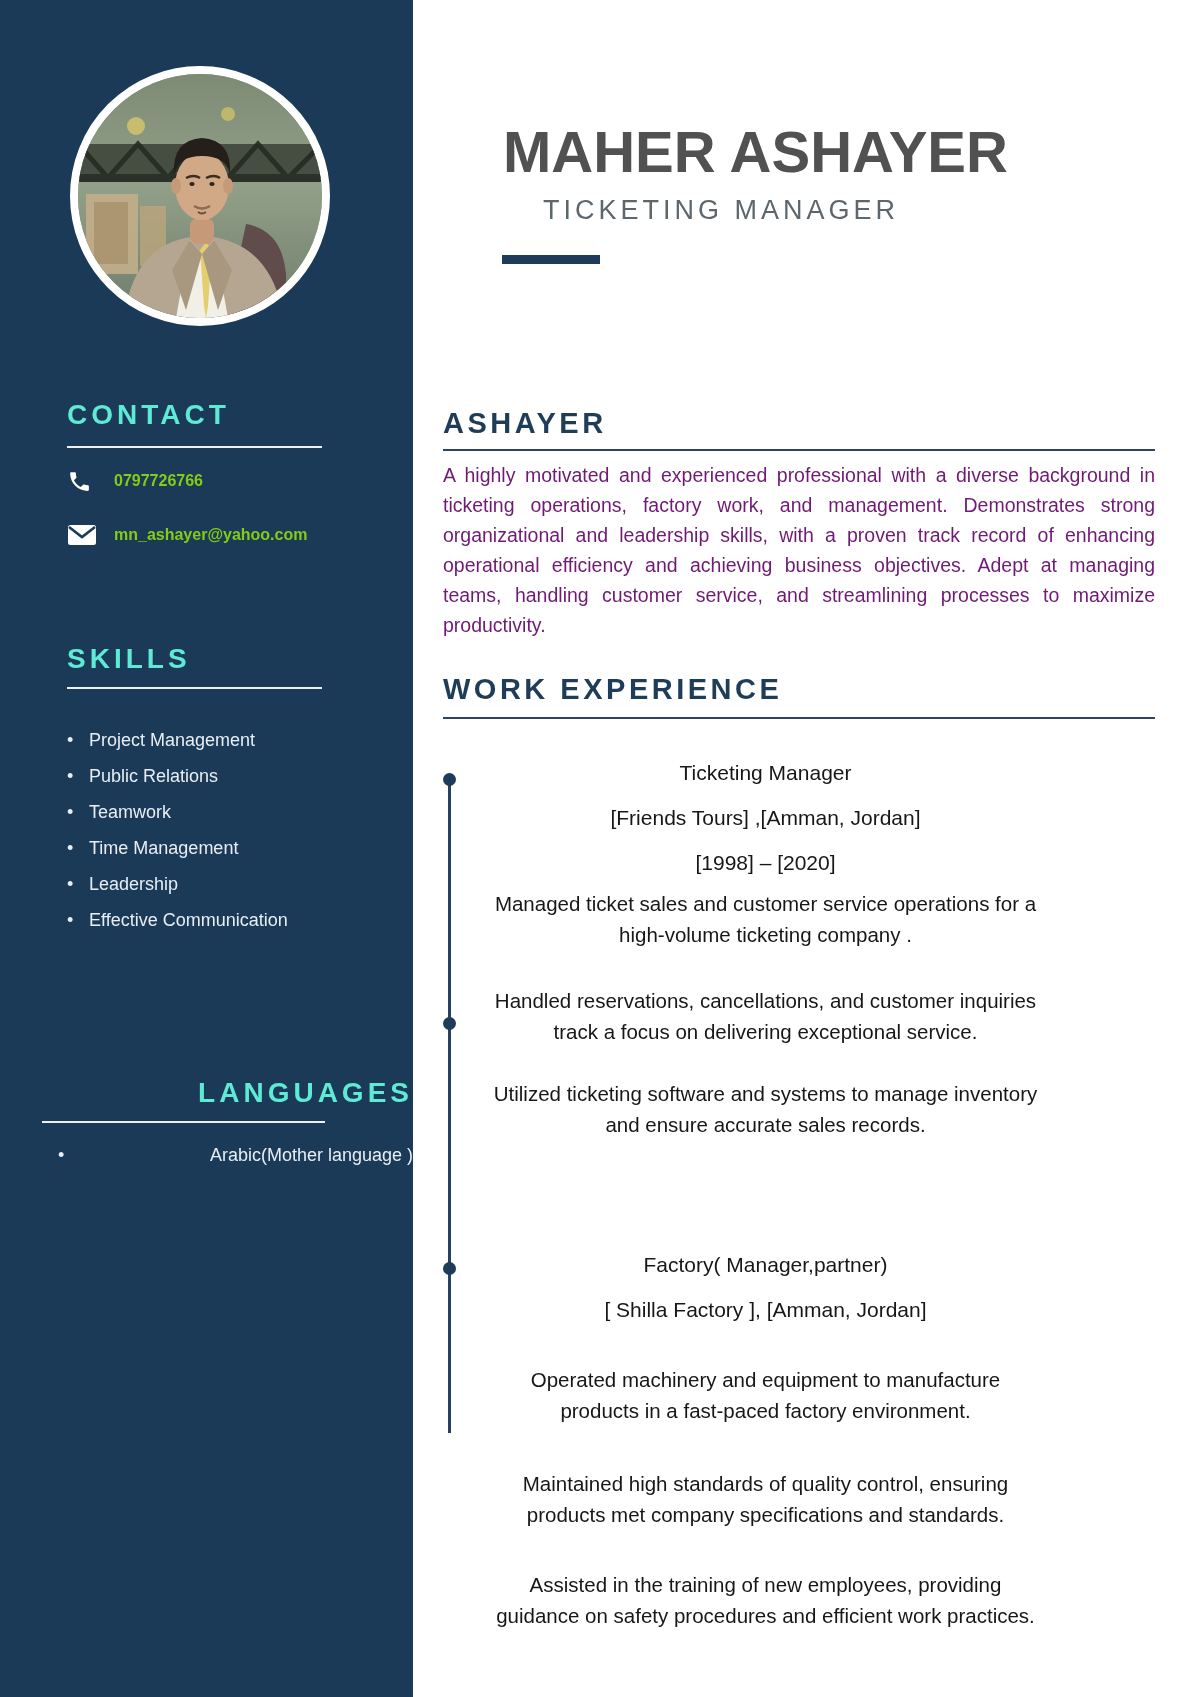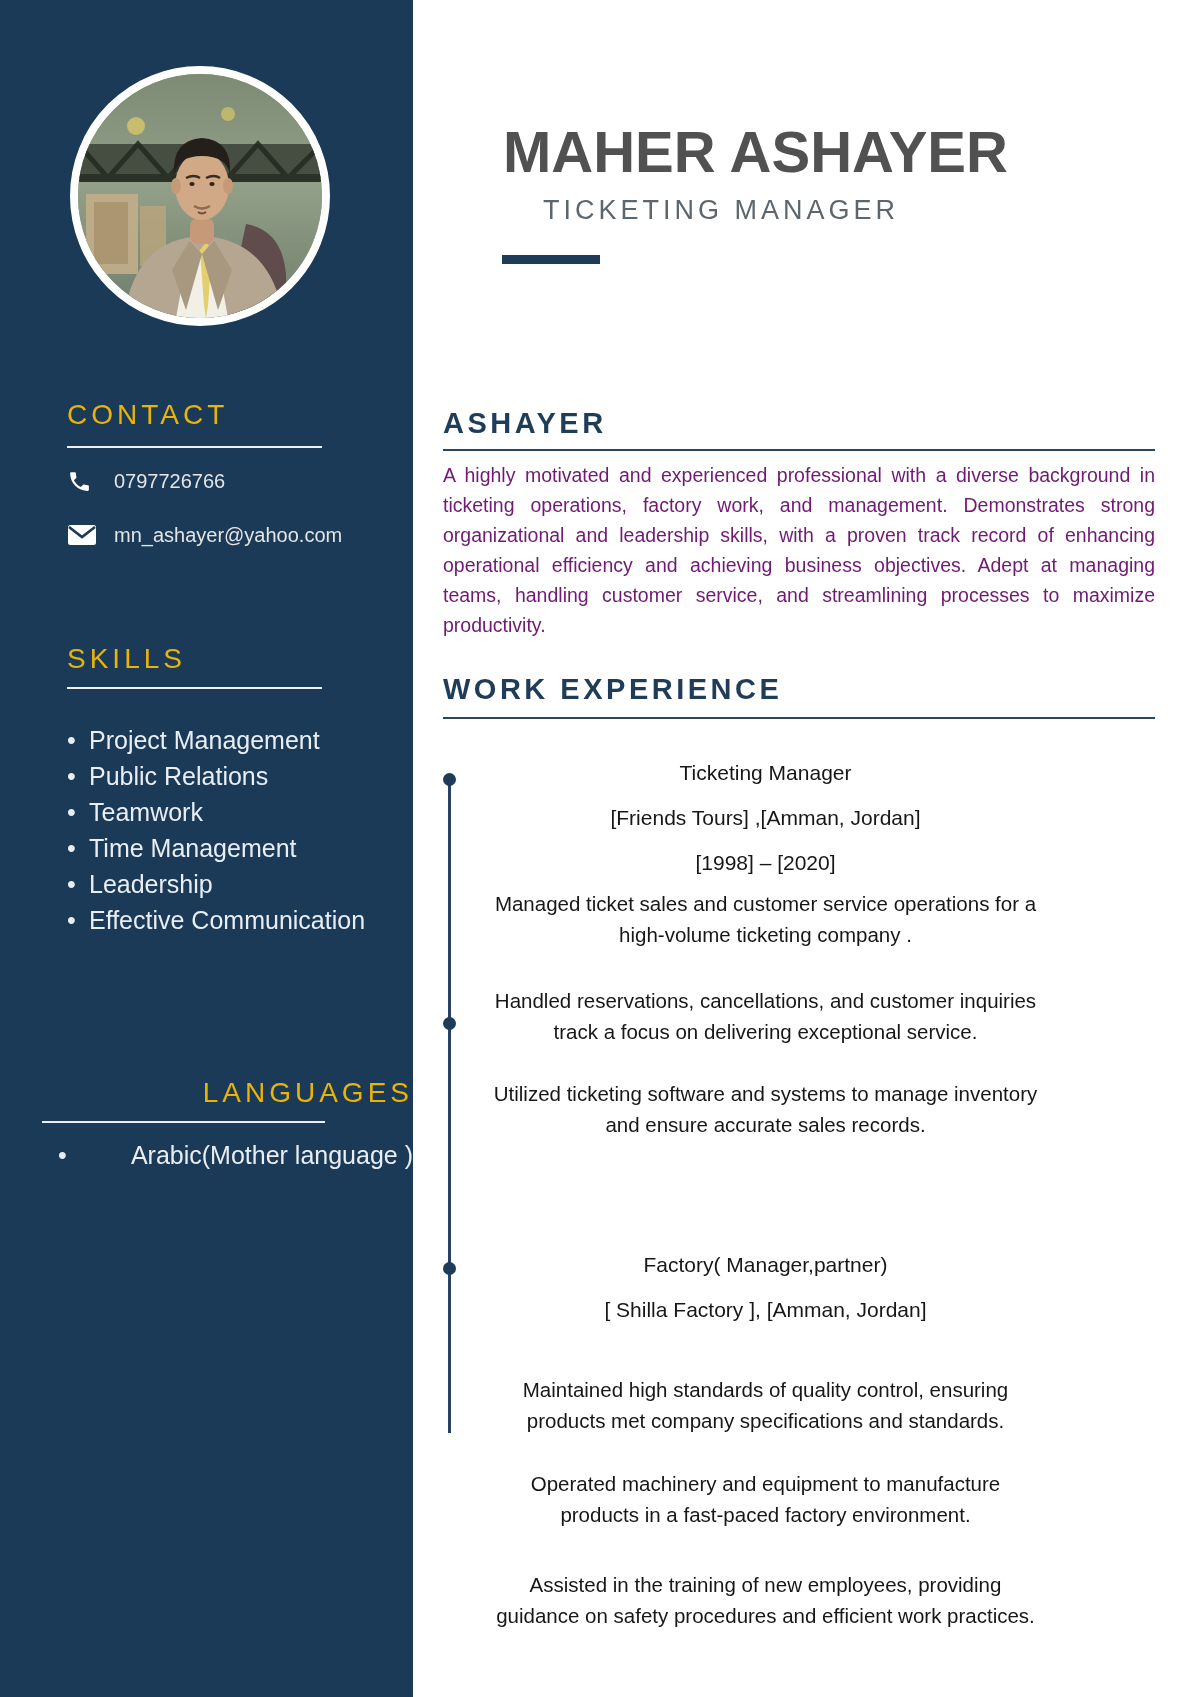--- a/index.html
+++ b/index.html
@@ -6,33 +6,33 @@
   .page{position:relative;width:1200px;height:1697px;background:#ffffff;display:flex;
         font-family:"Liberation Sans","DejaVu Sans",sans-serif;overflow:hidden;}
 
   
   .sidebar{width:413px;min-width:413px;height:100%;background:#1a3a57;color:#eef3f7;box-sizing:border-box;}
   .photo-ring{width:244px;height:244px;border:8px solid #ffffff;border-radius:50%;
               margin:66px 0 0 70px;overflow:hidden;background:#87977f;}
   .photo-ring svg{display:block;width:100%;height:100%;}
 
   .side-sec{box-sizing:border-box;}
-  .side-sec h2{margin:0;font-size:28px;font-weight:normal;letter-spacing:4px;color:#eab308;line-height:34px;}
+  .side-sec h2{margin:0;font-size:28px;font-weight:bold;letter-spacing:4px;color:#5eead4;line-height:34px;}
   .side-rule{height:2px;background:rgba(255,255,255,0.92);margin-top:14px;}
   .contact{padding-left:67px;margin-top:72px;}
   .contact .side-rule{width:255px;margin-top:14px;}
   .c-row{display:flex;align-items:center;gap:17px;height:26px;}
   .c-row.phone{margin-top:20px;}
   .c-row.email{margin-top:28px;}
   .c-row .ic{display:inline-flex;width:30px;justify-content:flex-start;}
-  .c-row span.val{font-size:20px;color:#e5e5e5;}
+  .c-row span.val{font-size:16px;color:#84cc16;font-weight:bold;}
 
   .skills{padding-left:67px;margin-top:94px;}
   .skills .side-rule{width:255px;margin-top:11px;}
-  .side-list{list-style:none;margin:33px 0 0 0;padding:0;font-size:25px;color:#e9eef4;}
+  .side-list{list-style:none;margin:33px 0 0 0;padding:0;font-size:18px;color:#e9eef4;}
   .side-list li{line-height:36px;padding-left:22px;position:relative;}
   .side-list li::before{content:"•";position:absolute;left:0;top:0;color:#e9eef4;}
 
   .languages{padding-left:42px;margin-top:138px;text-align:right;}
   .languages h2{letter-spacing:4px;}
   .languages .side-rule{width:283px;margin-top:11px;}
   .languages .side-list{margin-top:18px;margin-left:16px;}
   .languages .side-list li{line-height:28px;}
 
   
@@ -197,24 +197,24 @@
 high-volume ticketing company .</p>
           <p class="xp-p p2">Handled reservations, cancellations, and customer inquiries
 track a focus on delivering exceptional service.</p>
           <p class="xp-p p3">Utilized ticketing software and systems to manage inventory
 and ensure accurate sales records.</p>
         </div>
 
         <div class="xp">
           <div class="xp-head h2x"><span>Factory( Manager,partner)</span>
 <span>[ Shilla Factory ], [Amman, Jordan]</span></div>
+          <p class="xp-p p4">Operated machinery and equipment to manufacture
+products in a fast-paced factory environment.</p>
           <p class="xp-p p5">Maintained high standards of quality control, ensuring
 products met company specifications and standards.</p>
-          <p class="xp-p p4">Operated machinery and equipment to manufacture
-products in a fast-paced factory environment.</p>
           <p class="xp-p p6">Assisted in the training of new employees, providing
 guidance on safety procedures and efficient work practices.</p>
         </div>
       </div>
     </section>
 
   </main>
 </div>
 
 </body></html>

